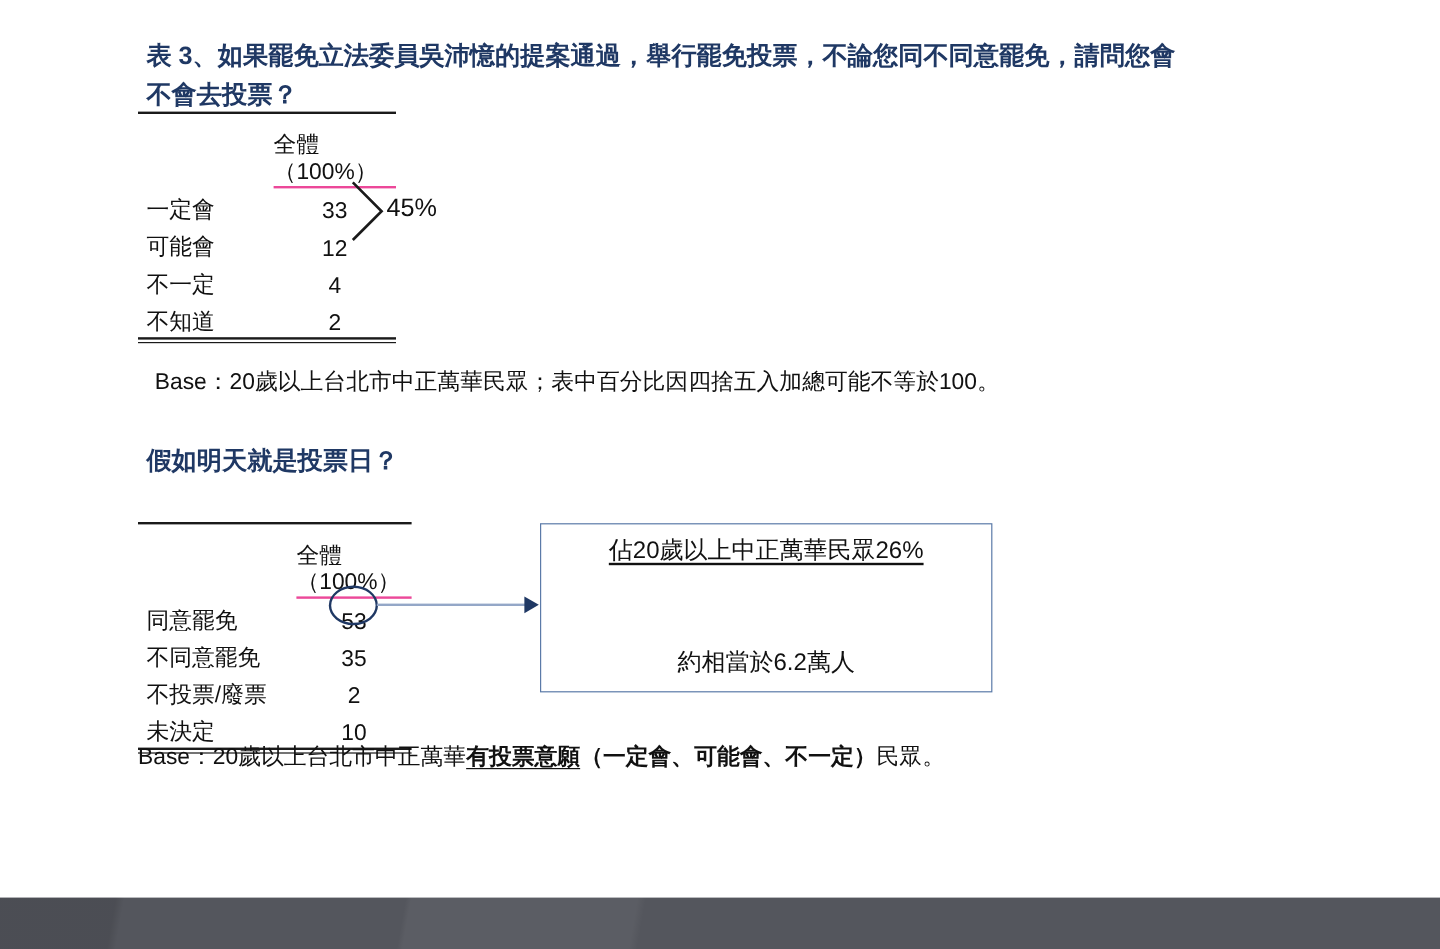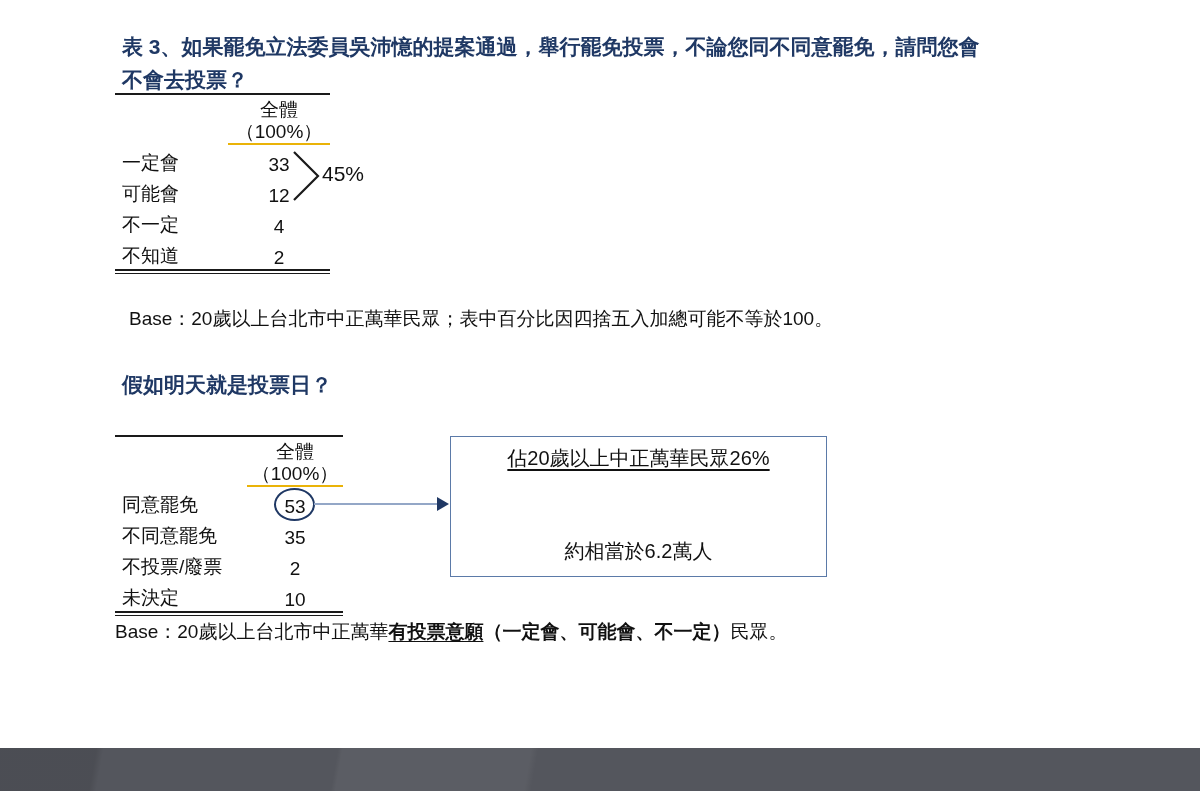--- a/index.html
+++ b/index.html
@@ -14,21 +14,21 @@
     color:#1F3864; font-size:21px; font-weight:bold; line-height:33px;
   }
   .sec-title .tline { display:block; }
   #title3 { top:30px; }
   #title4 { top:368px; }
 
   
   .stat-table { position:absolute; font-size:19px; color:#111; }
   .rule-top { border-top:2px solid #1a1a1a; }
   .thead { display:flex; }
-  .vcol { text-align:center; padding-top:4px; line-height:22px; border-bottom:2px solid #eab308; }
+  .vcol { text-align:left; padding-top:16px; line-height:22px; border-bottom:2px solid #ec4899; }
   .trow { display:flex; height:31px; align-items:flex-end; }
   .trow .lbl { padding-left:7px; }
   .trow .val { text-align:center; }
   .rule-bottom { height:5px; border-top:2px solid #1a1a1a; border-bottom:1.5px solid #1a1a1a; }
 
   #table3 { left:115px; top:93px; width:215px; }
   #table3 .spacer { width:113px; }
   #table3 .vcol { width:102px; }
   #table3 .lbl { flex:0 0 113px; }
   #table3 .val { width:102px; }

